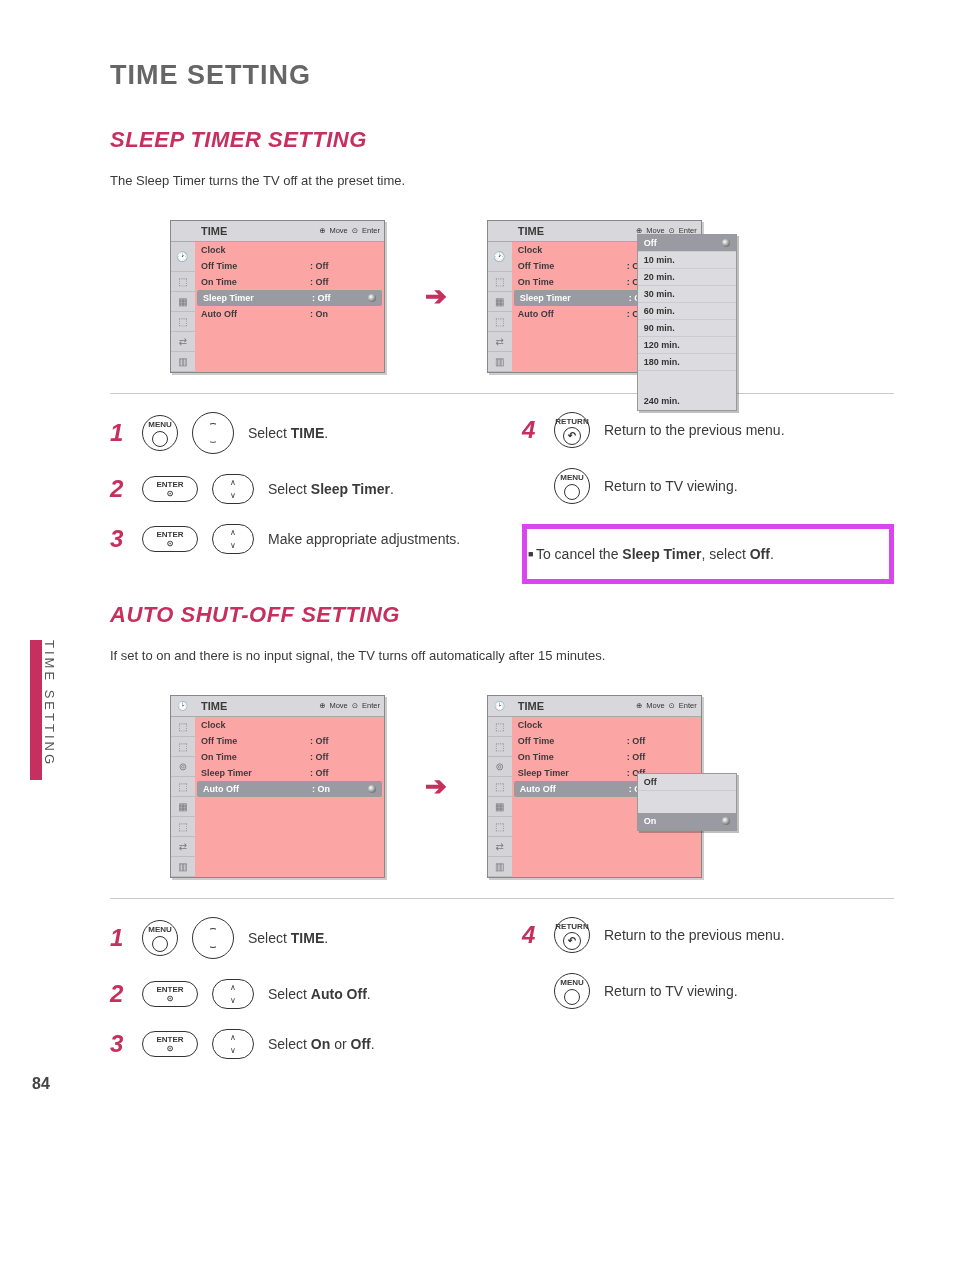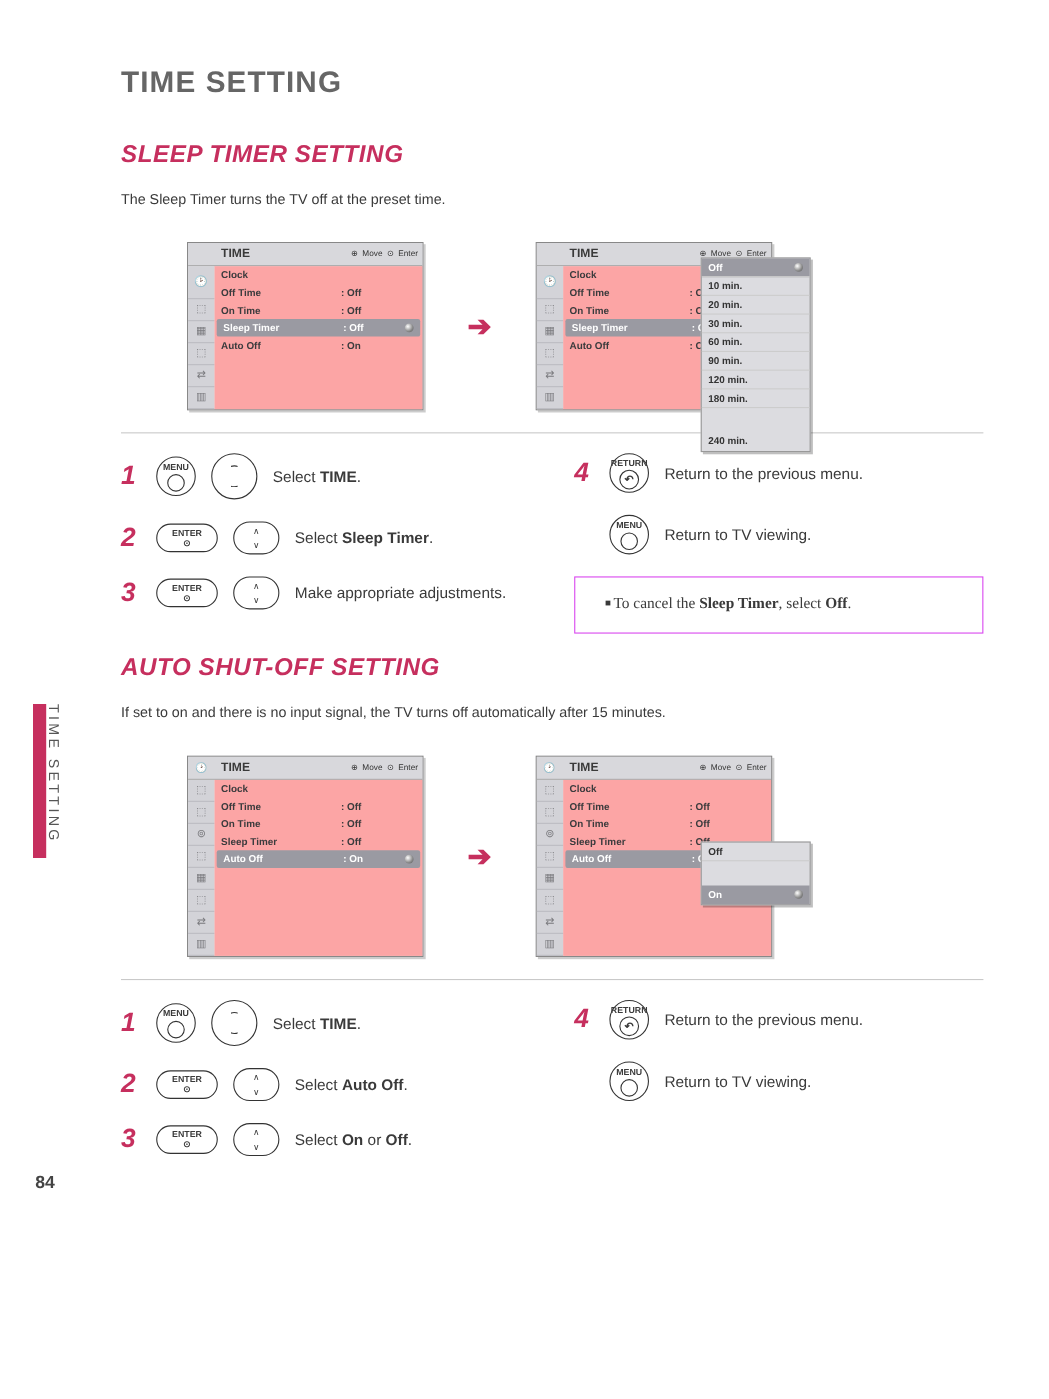--- a/index.html
+++ b/index.html
@@ -180,25 +180,24 @@
   .dpad-ud {
     width: 42px; height: 30px;
     border: 1.5px solid #333; border-radius: 16px;
     display:flex; flex-direction:column; align-items:center; justify-content:space-between;
     padding:3px 0; font-size:8px; background:#fff;
   }
   .step-text { font-size: 14px; flex: 1; }
   .step-text .bold { font-weight: 700; }
 
   .tips {
-    border: 1px solid #d946ef;
-    padding: 14px 18px 14px 27px;
+    border: 5px solid #d946ef;
+    padding: 14px 18px 14px 1px;
     font-size: 14px;
     line-height: 1.6;
-    font-family: Liberation Serif, serif;
   }
   .tips .bullet::before { content: "■ "; font-size: 9px; vertical-align: 2px; }
   .tips .bold { font-weight: 700; }
 </style>
 </head>
 <body>
 
 <div class="side-tab">TIME SETTING</div>
 <div class="page-num">84</div>
 

